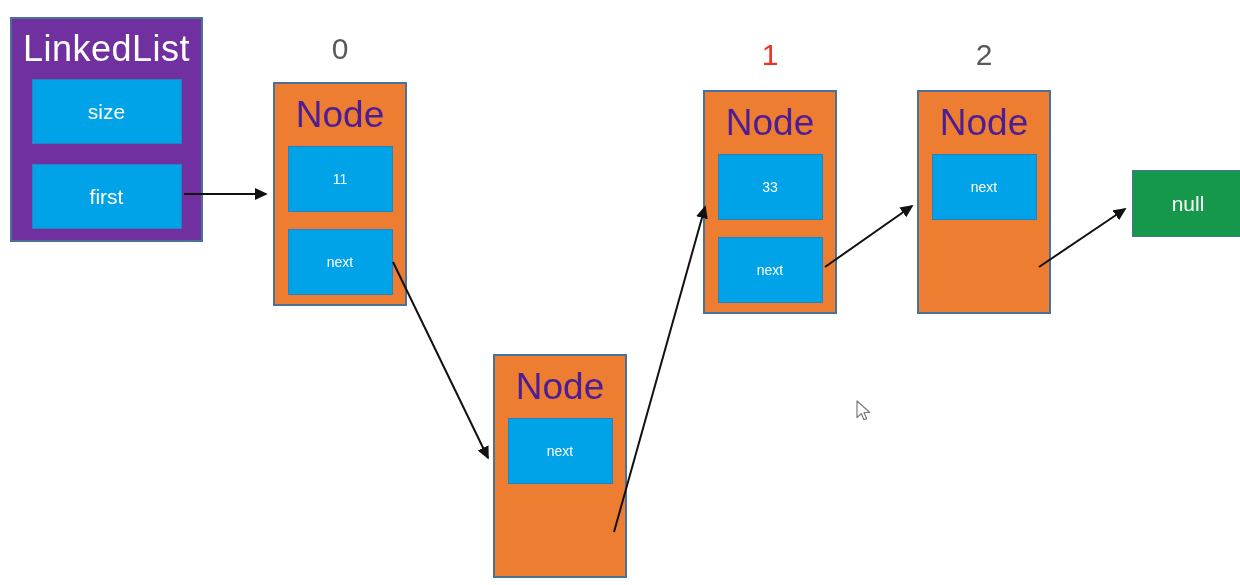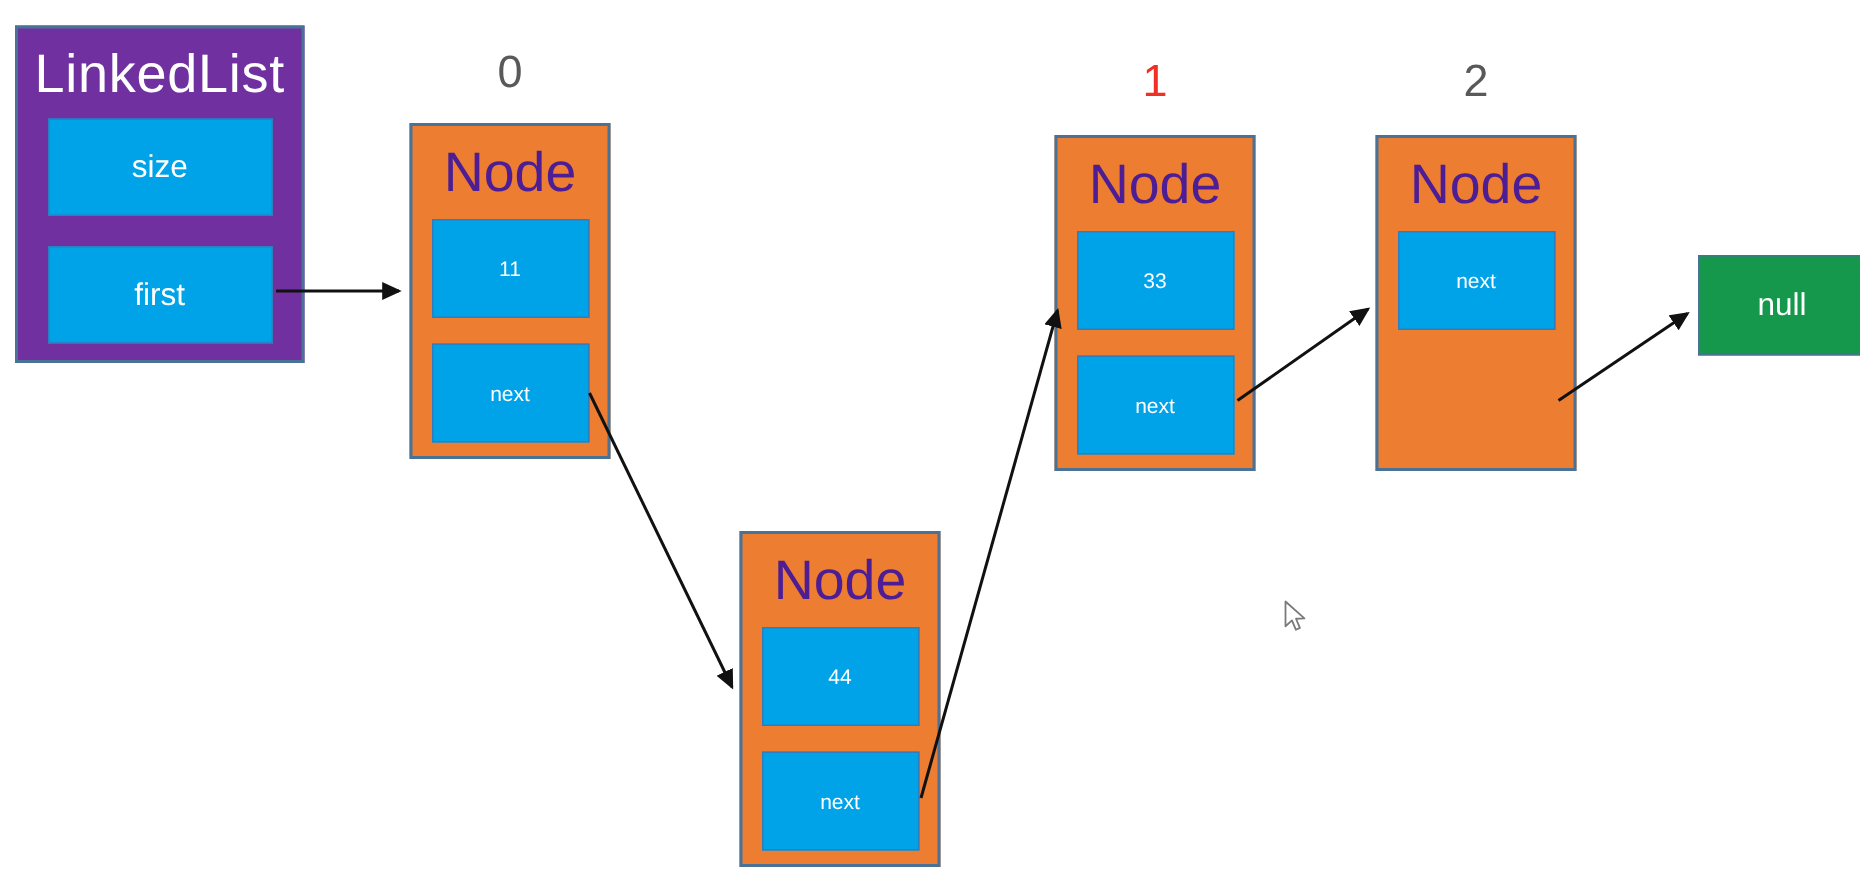--- a/index.html
+++ b/index.html
@@ -84,21 +84,20 @@
   <div class="node-index idx2">2</div>
 
   <div class="node n0">
     <div class="node-title">Node</div>
     <div class="node-cell">11</div>
     <div class="node-cell">next</div>
   </div>
 
   <div class="node n44">
     <div class="node-title">Node</div>
-    <div class="node-cell">44</div>
     <div class="node-cell">next</div>
   </div>
 
   <div class="node n22">
     <div class="node-title">Node</div>
     <div class="node-cell">33</div>
     <div class="node-cell">next</div>
   </div>
 
   <div class="node n33">

